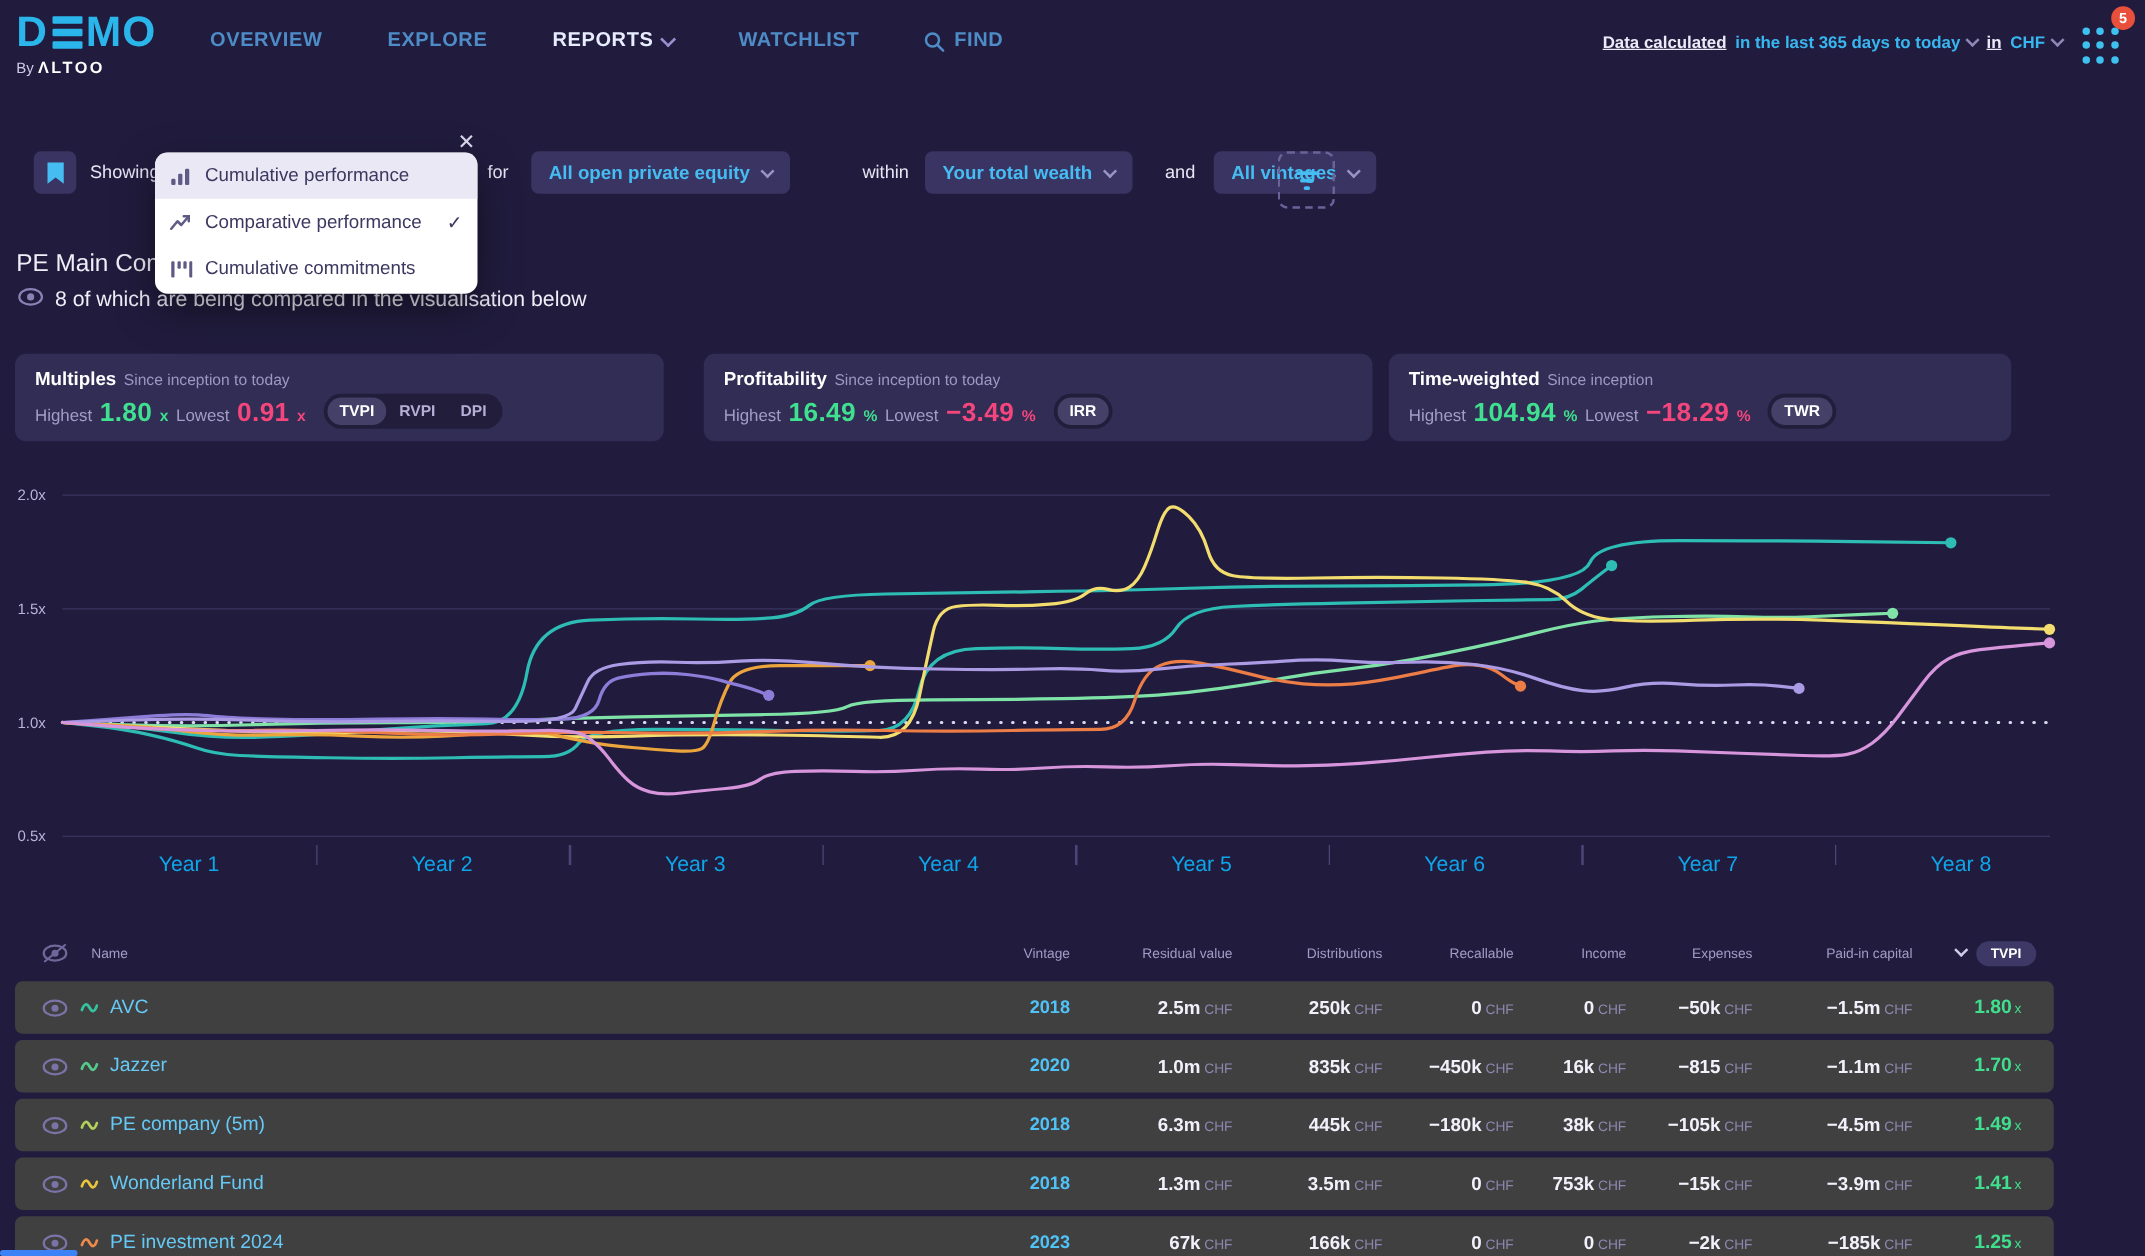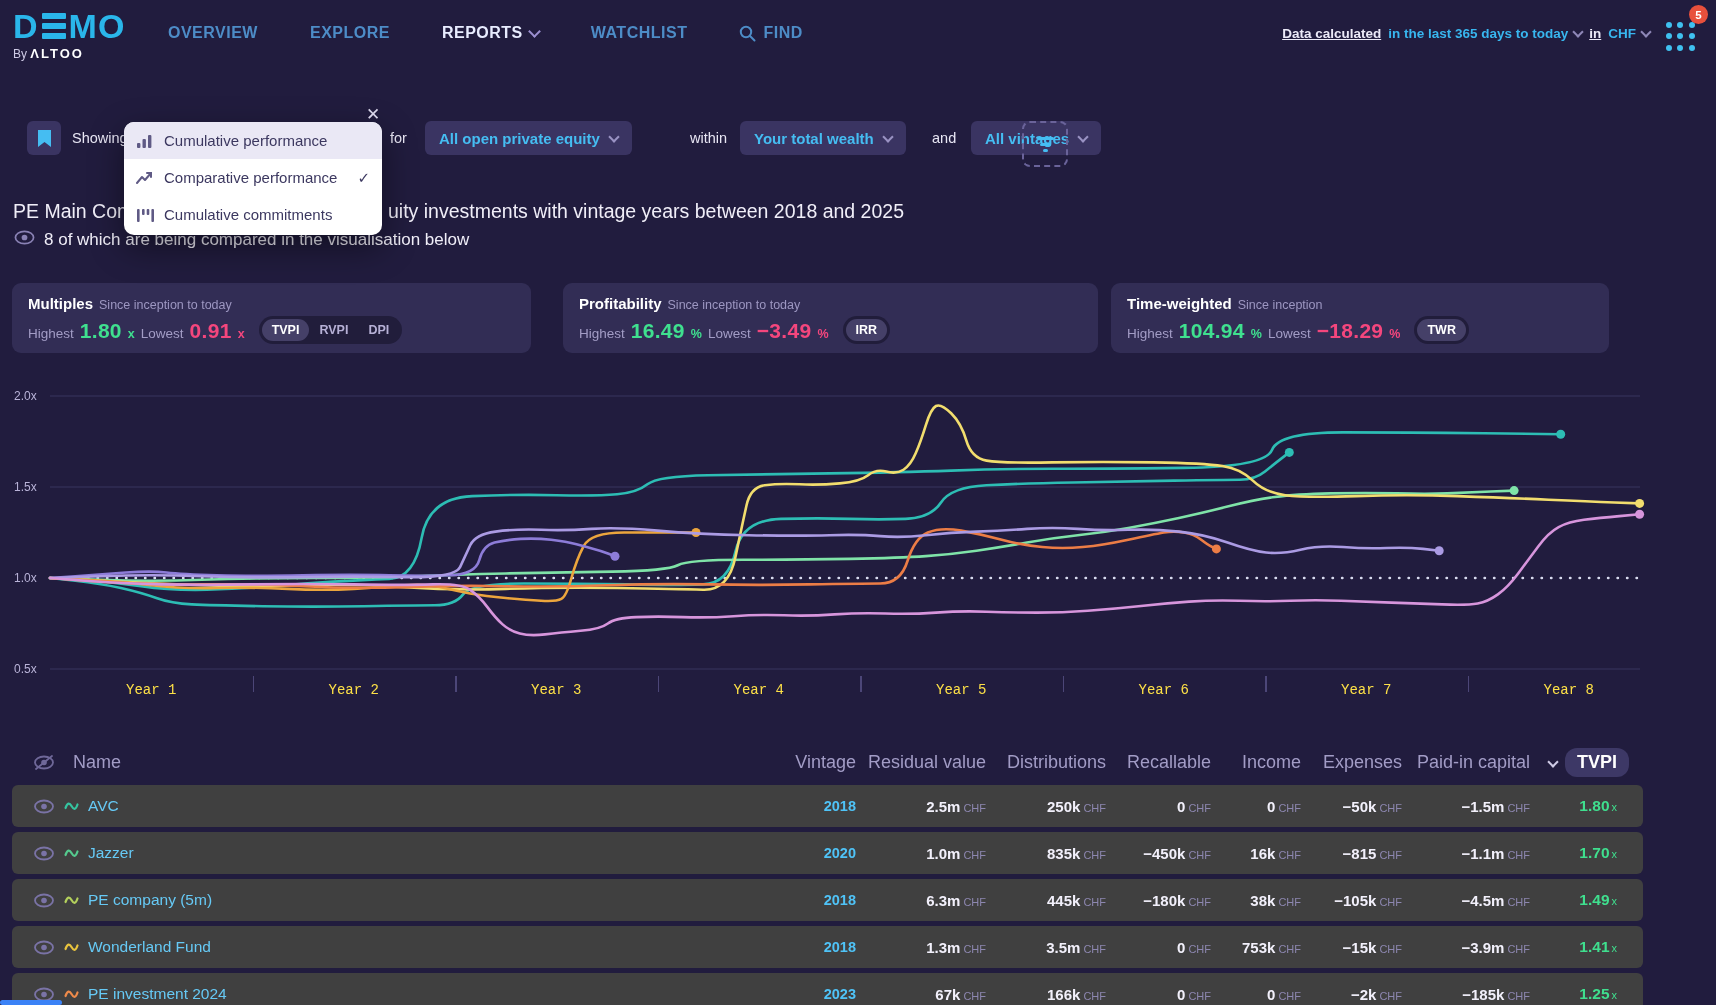--- a/index.html
+++ b/index.html
@@ -52,26 +52,26 @@
   .cl-label{font-size:13.5px;color:#a39dc6;}
   .cl-val{font-size:21px;font-weight:bold;letter-spacing:.3px;}
   .cl-unit{font-size:12.5px;font-weight:bold;}
   .green{color:#3fe08f;} .pink{color:#f4467d;}
   .badges{display:flex;align-items:center;background:#211d3b;border-radius:14px;padding:3px;margin-left:8px;transform:translateY(-4px);}
   .badge-pill{font-size:12.5px;font-weight:bold;padding:4px 10px;border-radius:11px;color:#b6b0d6;cursor:pointer;}
   .badge-pill.on{background:#454068;color:#ffffff;}
   
   .ylab{position:absolute;font-size:12px;color:#b9b3d8;}
   .chart-svg{position:absolute;left:40px;top:358px;}
-  .xaxis-lab{position:absolute;top:682px;font-size:14px;color:#fde047;transform:translateX(-50%);font-family:Liberation Mono, monospace;}
+  .xaxis-lab{position:absolute;top:682px;font-size:17px;color:#0ea5e9;transform:translateX(-50%);}
   .xaxis-tick{position:absolute;top:676px;width:1.5px;height:16px;background:#4c4678;}
   
   .tbl{position:absolute;left:12px;top:745px;width:1631px;}
   .tgrid{display:grid;grid-template-columns:735px 109px 130px 120px 105px 90px 101px 128px 113px;align-items:center;}
-  .thead{height:35px;color:#a29cc6;font-size:18px;}
+  .thead{height:35px;color:#a29cc6;font-size:11px;}
   .thead .cell{text-align:right;}
   .thead .c-name{display:flex;align-items:center;gap:18px;text-align:left;padding-left:21px;}
   .trow{height:42px;background:#404040;border-radius:6px;margin-top:5px;color:#f2f0fb;}
   .cell{text-align:right;white-space:nowrap;}
   .c-name{display:flex;align-items:center;gap:9px;text-align:left;padding-left:21px;}
   .fund{color:#66c9f5;font-size:15.5px;cursor:pointer;}
   .vint{color:#4fc3f7;font-weight:bold;font-size:14.5px;}
   .num{font-size:15px;font-weight:bold;}
   .cur{font-size:11px;font-weight:normal;color:#8d87b0;margin-left:3px;}
   .tvpi-val{color:#3fdf8e;font-weight:bold;font-size:15.5px;}
@@ -198,21 +198,20 @@
           <rect x="1" y="2" width="2.6" height="13" fill="#5f5a85" rx="1"></rect>
           <rect x="6" y="2" width="2.6" height="6" fill="#5f5a85" rx="1"></rect>
           <rect x="10.7" y="2" width="2.6" height="6" fill="#5f5a85" rx="1"></rect>
           <rect x="15.4" y="2" width="2.6" height="13" fill="#5f5a85" rx="1"></rect>
         </svg>
         <span>Cumulative commitments</span>
       </div>
     </div>
 
   <div class="title-frag" style="left:13px;">PE Main Com</div>
-  <div class="title-frag" style="left:388px;">uity investments with vintage years between 2018 and 2025</div>
   <div class="subtitle-row">
     <svg width="21" height="15" viewBox="0 0 22 15">
       <ellipse cx="11" cy="7.5" rx="9.5" ry="6.5" fill="none" stroke="#8a82b5" stroke-width="1.8"></ellipse>
       <circle cx="11" cy="7.5" r="3" fill="#8a82b5"></circle>
     </svg>
     <span>8 of which are being compared in the visualisation below</span>
   </div>
 
   <div id="cards">
       <div class="card" style="left:12px;width:519px;">

